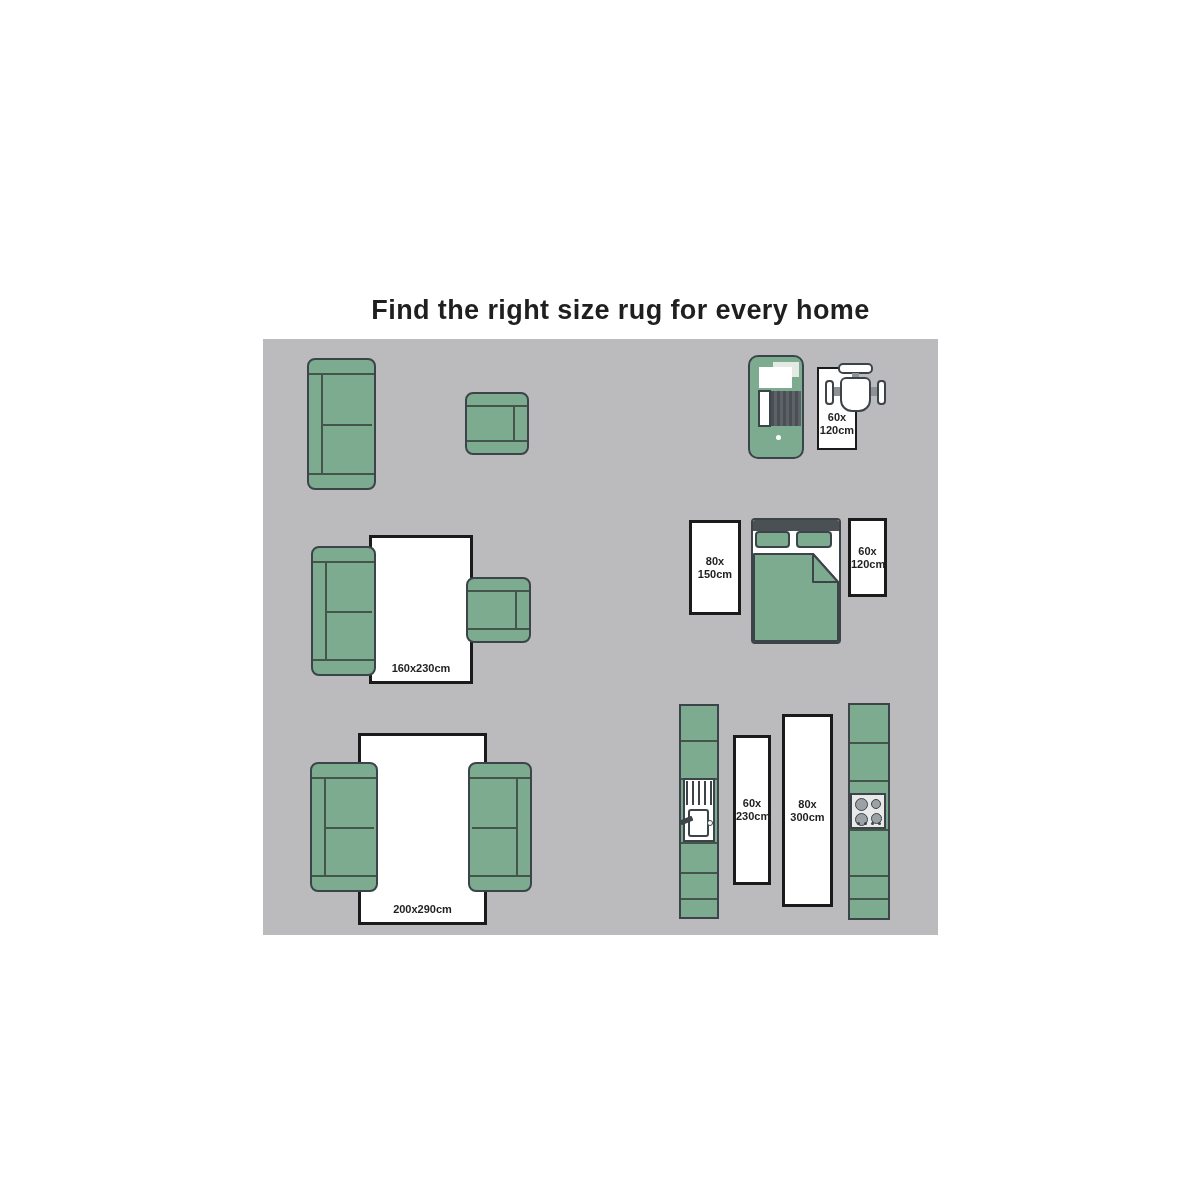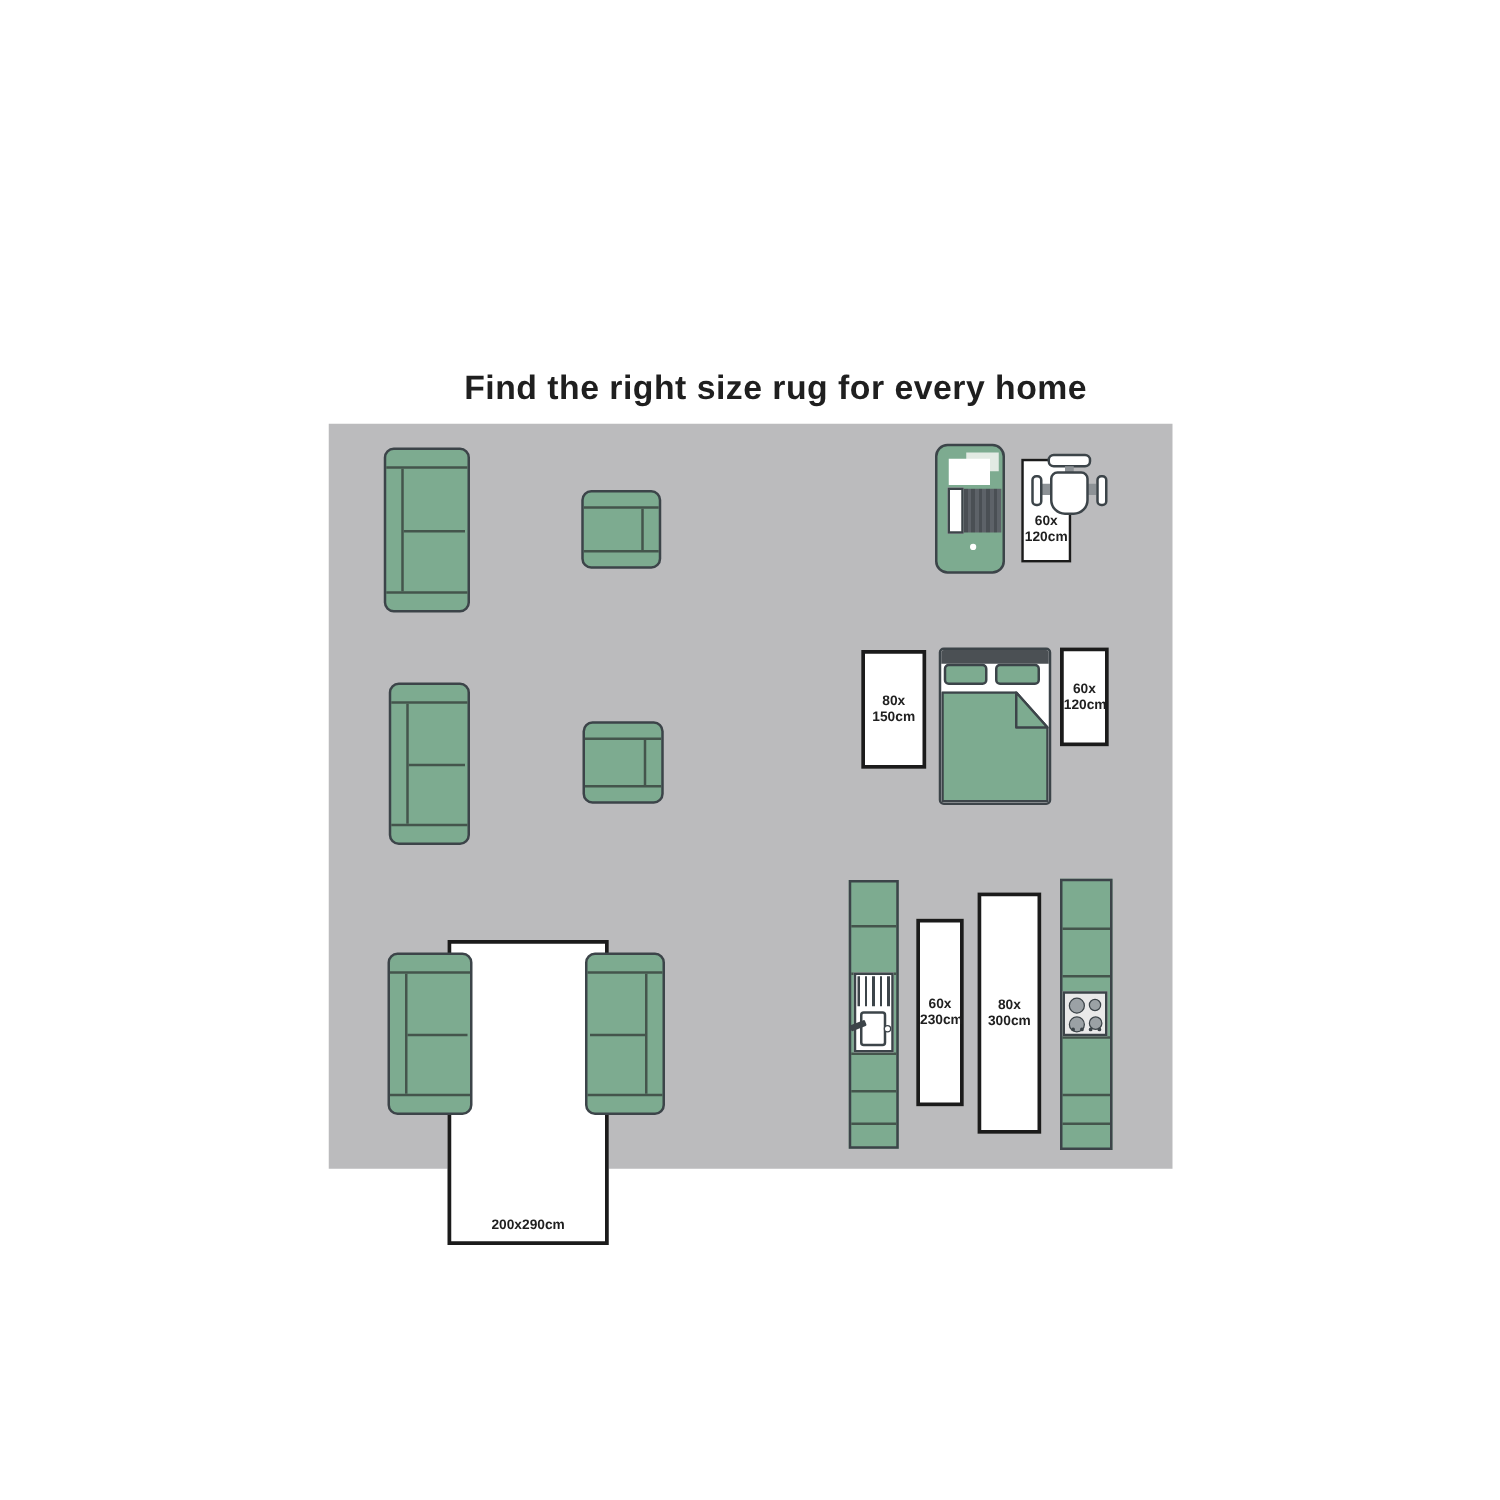--- a/index.html
+++ b/index.html
@@ -93,21 +93,21 @@
   
   
   #ls-sofa{left:44px;top:19px;width:69px;height:132px;}
   #ls-rug{left:118px;top:29px;width:79px;height:110px;}
   #ls-chair{left:202px;top:53px;width:64px;height:63px;}
   
   #lm-rug{left:106px;top:196px;width:104px;height:149px;}
   #lm-sofa{left:48px;top:207px;width:65px;height:130px;}
   #lm-chair{left:203px;top:238px;width:65px;height:66px;}
   
-  #ll-rug{left:95px;top:394px;width:129px;height:244px;margin-top:19px;}
+  #ll-rug{left:95px;top:394px;width:129px;height:192px;}
   #ll-sofa-left{left:47px;top:423px;width:68px;height:130px;}
   #ll-sofa-right{left:205px;top:423px;width:64px;height:130px;}
   
   #entry-door{left:485px;top:16px;width:56px;height:104px;}
   #entry-rug{left:554px;top:28px;width:40px;height:83px;}
   #entry-rug .rug-label{top:42px;}
   #chair-backrest{left:575px;top:24px;width:35px;height:11px;border-radius:5px;}
   #chair-neck{left:589px;top:34px;width:7px;height:6px;}
   #chair-conn-l{left:569px;top:48px;width:8px;height:9px;}
   #chair-conn-r{left:606px;top:48px;width:8px;height:9px;}
@@ -142,20 +142,23 @@
       <div class="ln arm-bot"></div>
       <div class="ln back"></div>
       <div class="ln mid"></div>
     </div>
     <div class="abs armchair" id="ls-chair">
       <div class="ln arm-top"></div>
       <div class="ln arm-bot"></div>
       <div class="ln back"></div>
     </div>
 
+    <div class="abs rug" id="lm-rug">
+      <div class="rug-label bottom">160x230cm</div>
+    </div>
     <div class="abs sofa" id="lm-sofa">
       <div class="ln arm-top"></div>
       <div class="ln arm-bot"></div>
       <div class="ln back"></div>
       <div class="ln mid"></div>
     </div>
     <div class="abs armchair" id="lm-chair">
       <div class="ln arm-top"></div>
       <div class="ln arm-bot"></div>
       <div class="ln back"></div>

